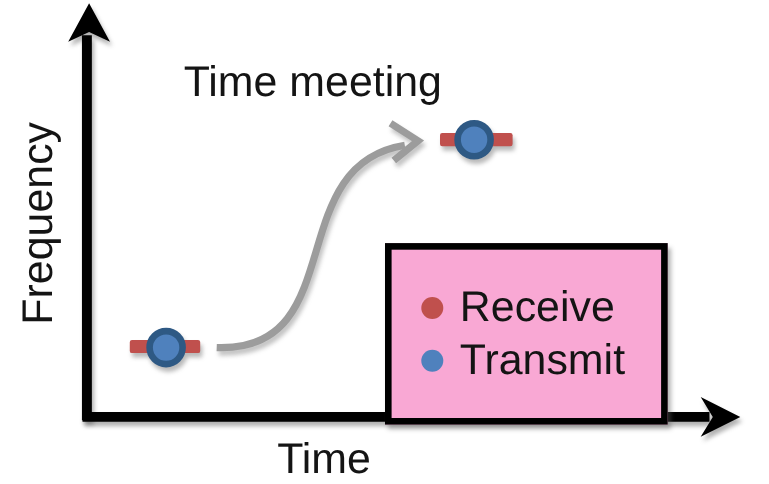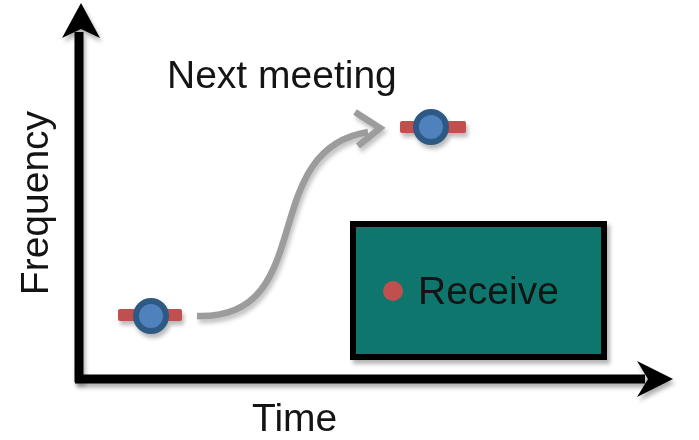--- a/index.html
+++ b/index.html
@@ -12,22 +12,22 @@
   .point-shadow  { filter: drop-shadow(2px 4px 2px rgba(80,80,80,0.40)); }
   .arrow-shadow  { filter: drop-shadow(2px 4px 2px rgba(80,80,80,0.35)); }
 
   .label { position: absolute; font-size: 39px; line-height: 1.12;
            white-space: nowrap; color: #141414; }
   .y-label { left: -74px; top: 180px; width: 220px; height: 46px;
              text-align: center; transform: rotate(-90deg); }
   .annotation { left: 167px; top: 53px; }
   .x-label { left: 252px; top: 396px; width: 200px; }
 
-  .legend { position: absolute; left: 350px; top: 221px; width: 257px; height: 139px;
-            box-sizing: border-box; background: #0f766e; border: 6px solid #000000;
+  .legend { position: absolute; left: 350px; top: 221px; width: 257px; height: 165px;
+            box-sizing: border-box; background: #f9a8d4; border: 6px solid #000000;
             box-shadow: 3px 4px 4px rgba(90,90,90,0.45);
             display: flex; flex-direction: column; justify-content: center;
             gap: 9px; padding-left: 27px; }
   .legend-row { display: flex; align-items: center; gap: 15px;
                 font-size: 39px; line-height: 1.0; }
   .dot { width: 20px; height: 20px; border-radius: 50%; flex: 0 0 auto; }
 </style>
 </head>
 <body>
 
@@ -56,24 +56,28 @@
     </g>
 
     <g class="point-shadow">
       <rect x="400" y="121" width="66" height="12" rx="2" fill="#C0504D"></rect>
       <circle cx="431" cy="127" r="15" stroke-width="6" fill="#4F81BD" stroke="#2E5984"></circle>
     </g>
   </svg>
 
   <div class="label y-label">Frequency</div>
 
-  <div class="label annotation">Next meeting</div>
+  <div class="label annotation">Time meeting</div>
 
   <div class="label x-label">Time</div>
 
   <div class="legend">
     <div class="legend-row">
       <span class="dot" style="background-color: rgb(192, 80, 77);"></span>
       <span>Receive</span>
     </div>
+    <div class="legend-row">
+      <span class="dot" style="background-color: rgb(79, 129, 189);"></span>
+      <span>Transmit</span>
+    </div>
   </div>
 
 </div>
 
 </body></html>

